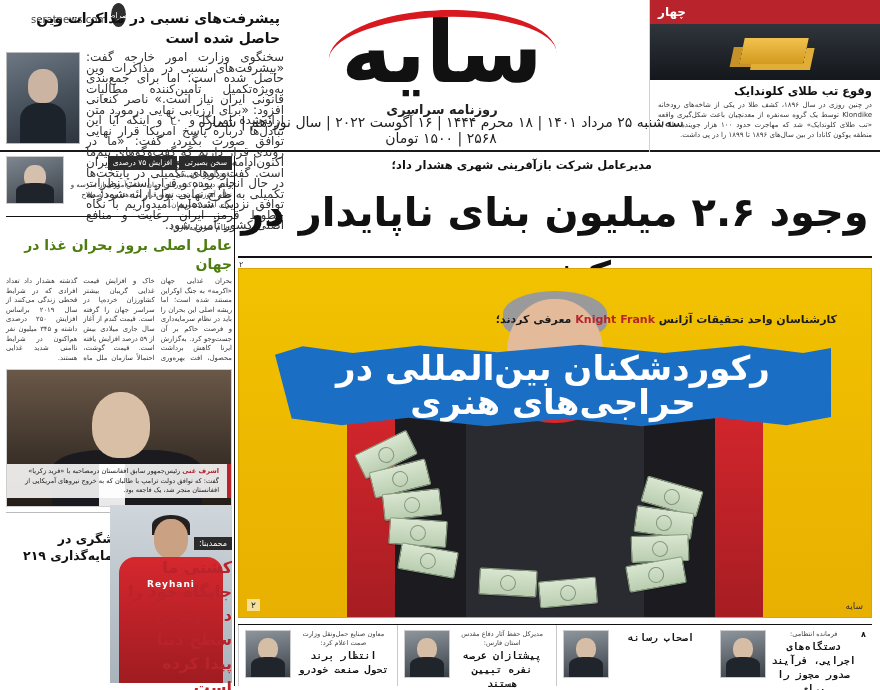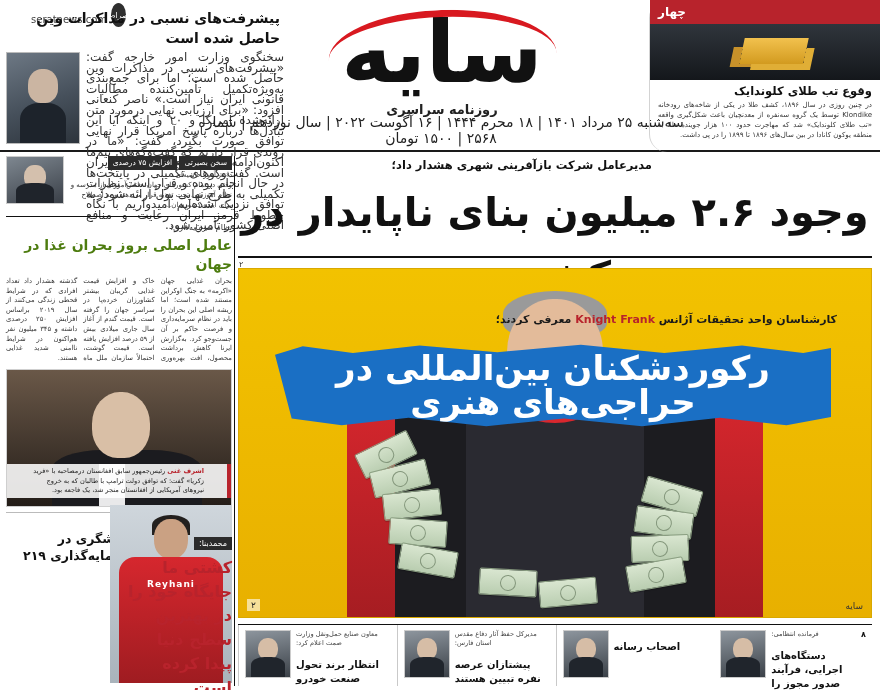--- a/index.html
+++ b/index.html
@@ -81,21 +81,20 @@
   .corner-logo .mark {
     width: 15px; height: 24px; border-radius: 50%;
     background: #2f2f2f; color: #fff; font-size: 8px;
     display: flex; align-items: center; justify-content: center;
   }
   .corner-logo .txt { font-size: 10px; color: #444; margin-top: 9px; }
   
   .right-top {
     position: absolute; top: 0; left: 649px; width: 231px; height: 152px;
     border-left: 1px solid #d3d3d3;
-    border-radius: 18px;
   }
   .rt-header {
     height: 24px; background: #b8232c; color: #fff;
     display: flex; align-items: center; justify-content: flex-end;
     padding: 0 8px; font-size: 12px; font-weight: bold;
   }
   .rt-photo {
     height: 56px; background: linear-gradient(180deg,#30353c,#14171b);
     position: relative; overflow: hidden;
   }
@@ -180,21 +179,21 @@
   }
   .photo-big .shirt {
     position: absolute; left: 47%; bottom: 0; width: 26px; height: 42px;
     transform: translateX(-50%); background: #e9e9ea;
   }
   .photo-cap {
     position: absolute; right: 0; bottom: 8px; width: 100%;
     background: rgba(255,255,255,0.88);
     border-right: 4px solid #b8232c;
     font-size: 6.6px; line-height: 9.4px; color: #222;
-    direction: rtl; text-align: right; padding: 3px 23px;
+    direction: rtl; text-align: right; padding: 3px 8px;
   }
   .red-label {
     color: #b8232c; font-weight: bold;
   }
   .small-kicker {
     font-size: 8px; color: #333; direction: rtl; text-align: right; margin-top: 4px;
   }
   .tourism {
     display: flex; flex-direction: row-reverse; gap: 6px; margin-top: 3px;
   }
@@ -335,23 +334,23 @@
     background: linear-gradient(170deg,#8d959d,#3b4148); position: relative; overflow: hidden;
   }
   .brief-photo::before {
     content: ""; position: absolute; left: 50%; top: 7px; width: 20px; height: 22px;
     transform: translateX(-50%); background: #d6bda6; border-radius: 46%;
   }
   .brief-photo::after {
     content: ""; position: absolute; left: 50%; bottom: 0; width: 34px; height: 20px;
     transform: translateX(-50%); background: #20252c; border-radius: 40% 40% 0 0;
   }
-  .brief-txt { flex: 1; text-align: left; }
+  .brief-txt { flex: 1; text-align: center; }
   .brief-kicker { font-size: 6.6px; color: #444; line-height: 9px; }
-  .brief-title { font-size: 10px; font-weight: bold; color: #111; line-height: 14px; margin-top: 10px; }
+  .brief-title { font-size: 10px; font-weight: bold; color: #111; line-height: 14px; margin-top: 2px; font-family: Liberation Mono, monospace; }
   .brief-page { font-size: 8px; color: #111; font-weight: bold; }
   
   .vline {
     position: absolute; top: 156px; left: 234px; width: 1px; height: 530px; background: #111;
   }
 </style>
 </head>
 <body>
 
 <div class="page">

